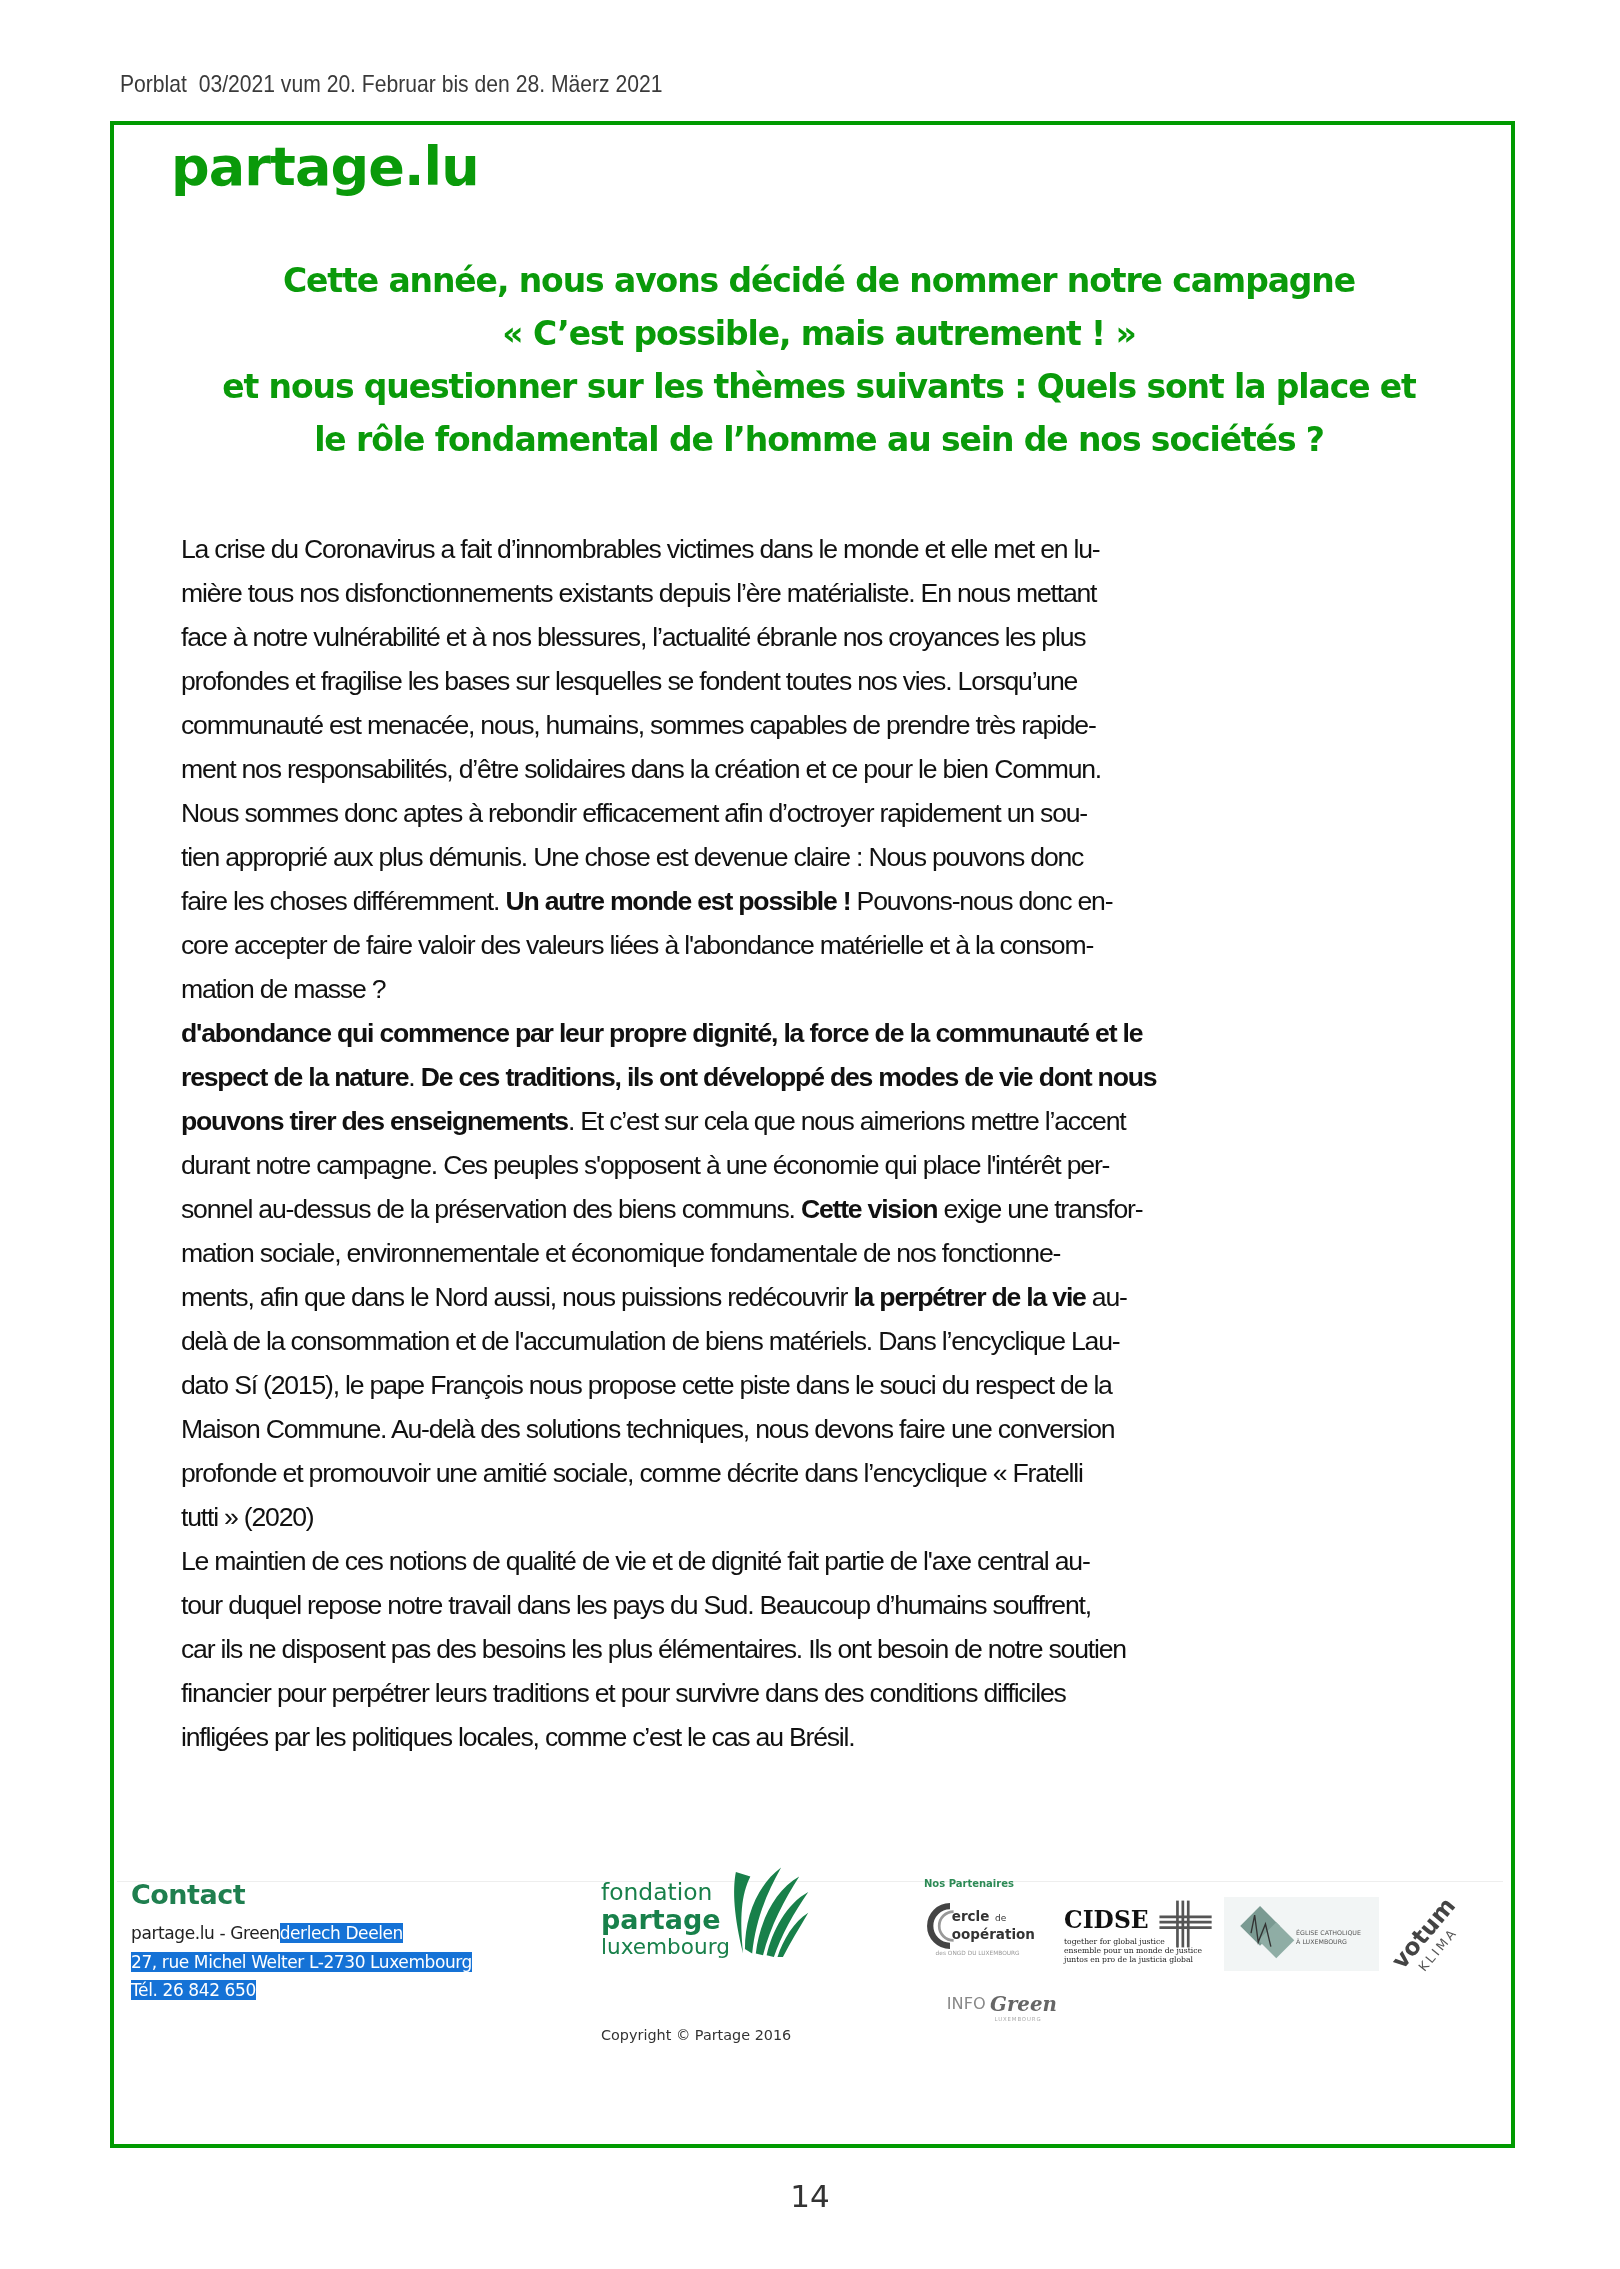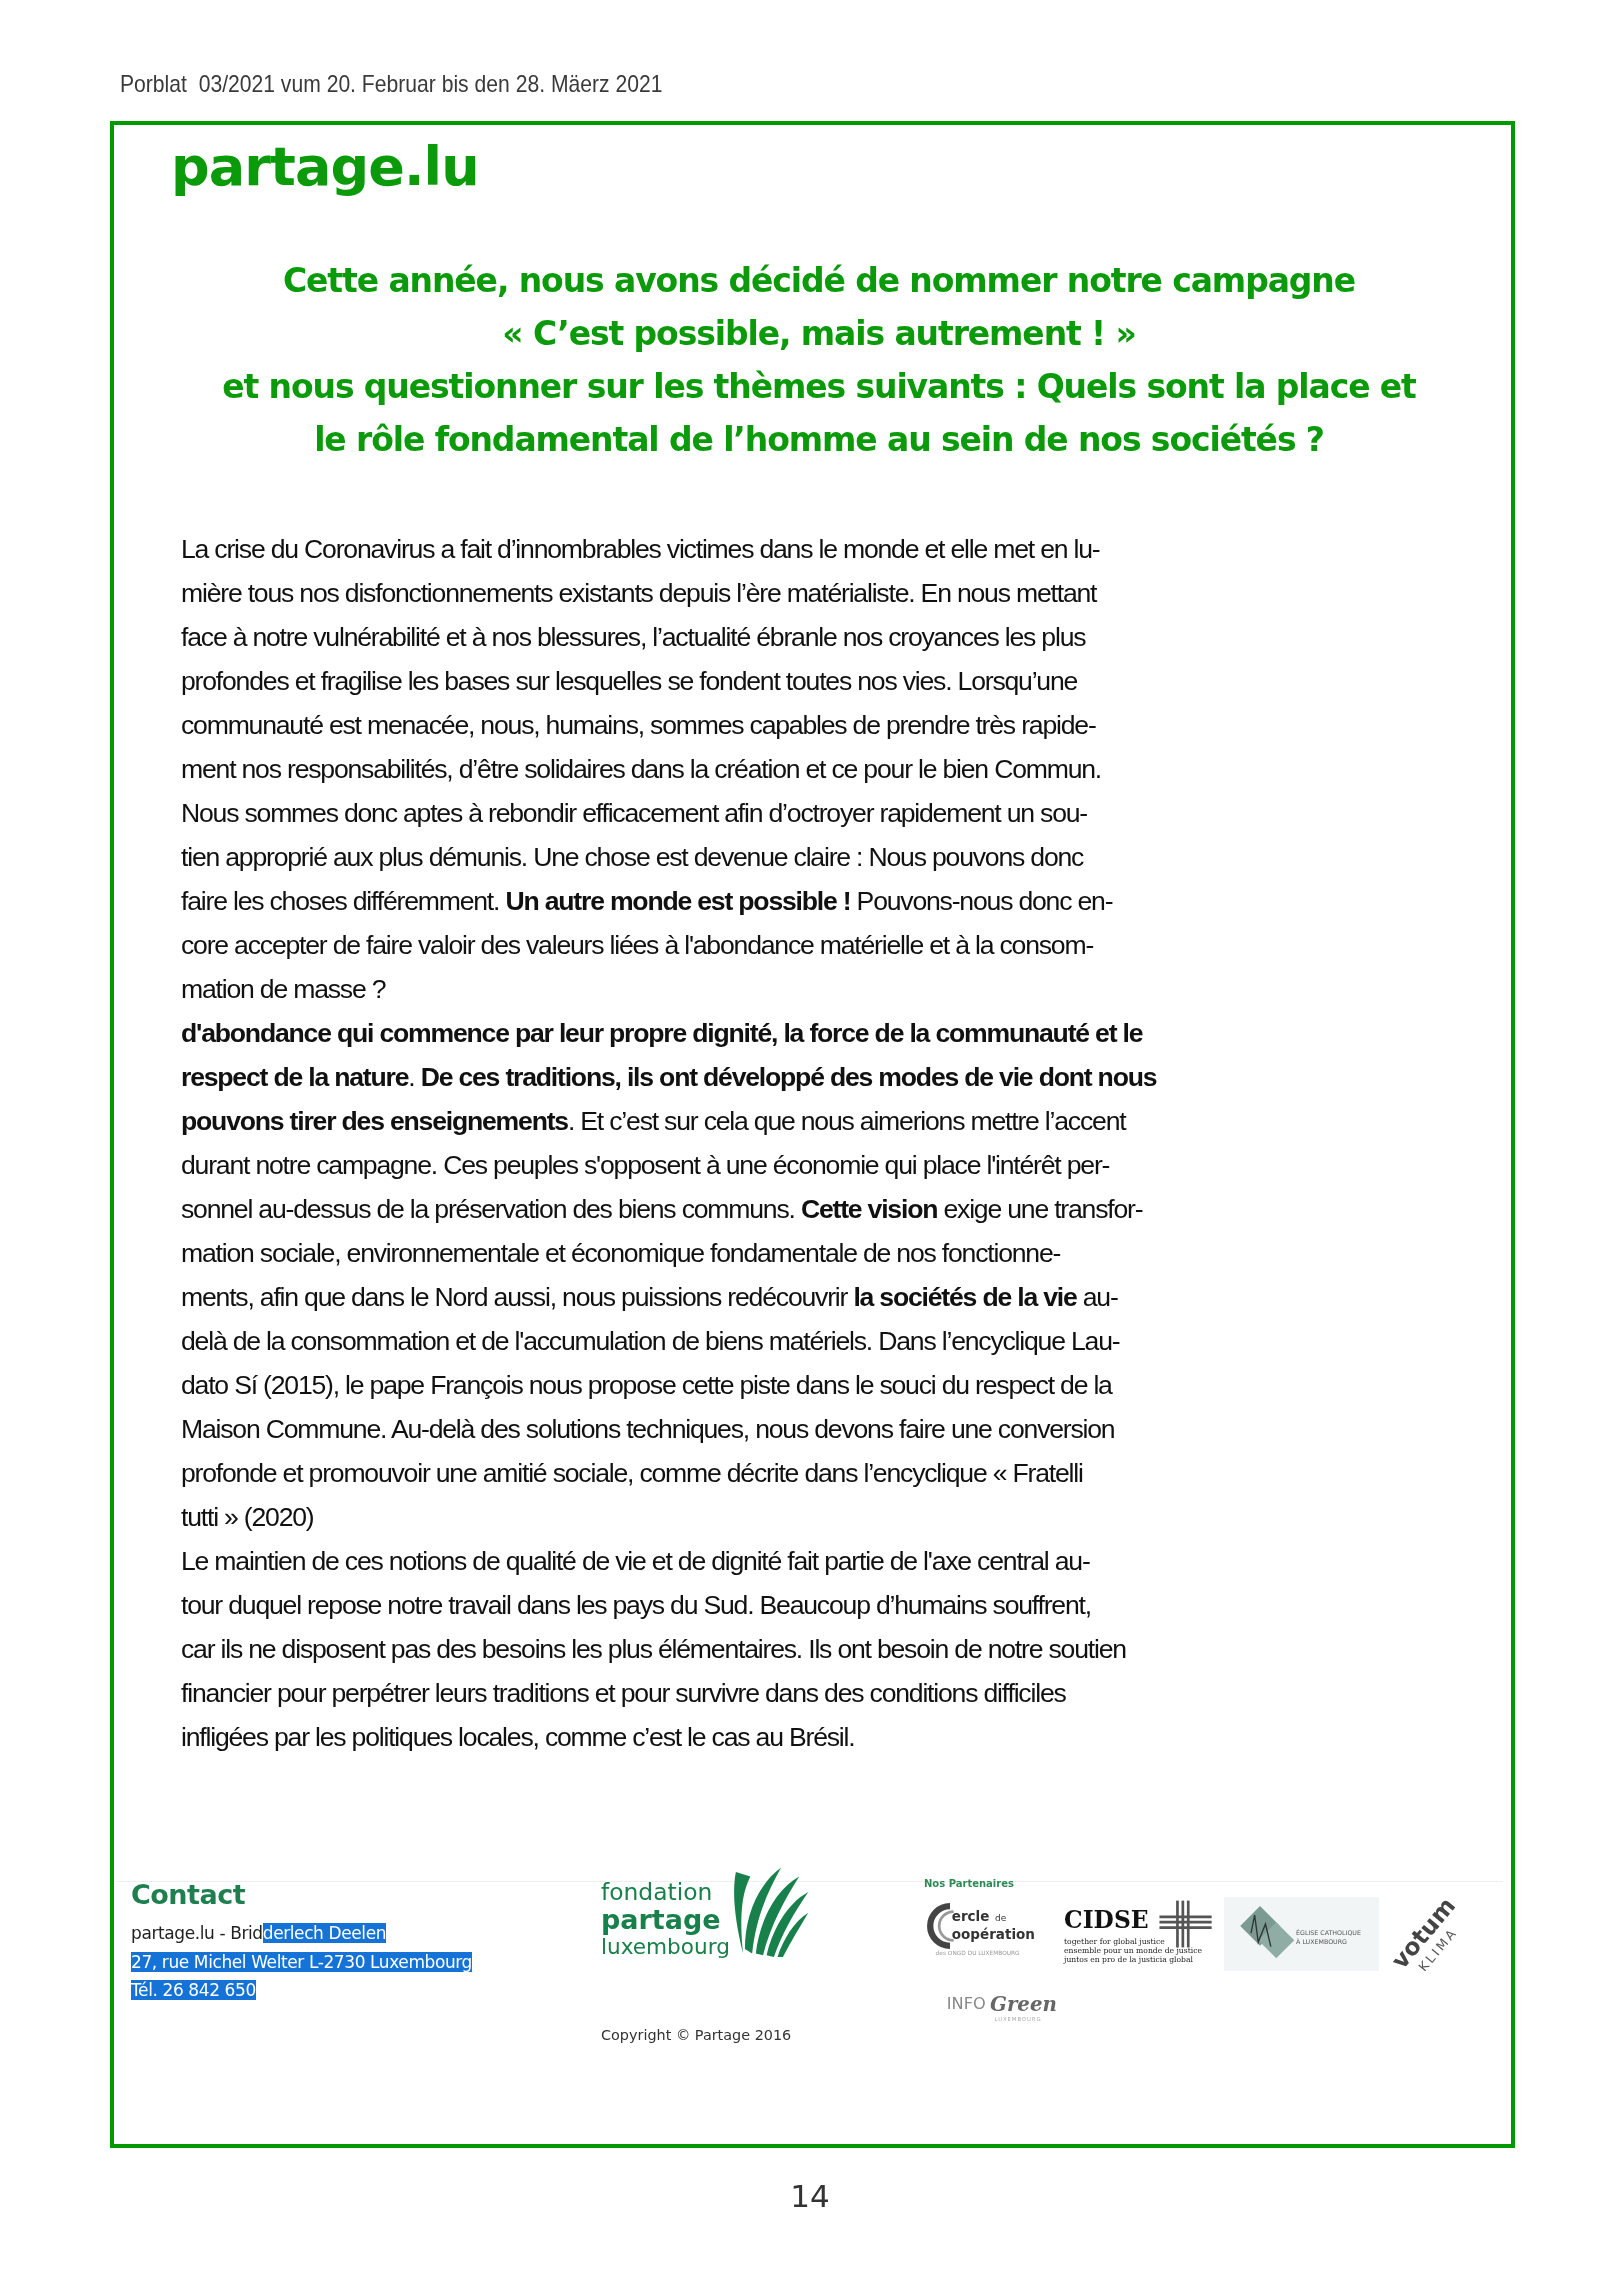--- a/index.html
+++ b/index.html
@@ -83,38 +83,38 @@
     <span class="ln"><span>tien approprié aux plus démunis. Une chose est devenue claire : Nous pouvons donc</span></span>
     <span class="ln"><span>faire les choses différemment. </span><b>Un autre monde est possible !</b><span> Pouvons-nous donc en-</span></span>
     <span class="ln"><span>core accepter de faire valoir des valeurs liées à l'abondance matérielle et à la consom-</span></span>
     <span class="ln"><span>mation de masse ?</span></span>
     <span class="ln"><b>d'abondance qui commence par leur propre dignité, la force de la communauté et le</b></span>
     <span class="ln"><b>respect de la nature</b><span>. </span><b>De ces traditions, ils ont développé des modes de vie dont nous</b></span>
     <span class="ln"><b>pouvons tirer des enseignements</b><span>. Et c’est sur cela que nous aimerions mettre l’accent</span></span>
     <span class="ln"><span>durant notre campagne. Ces peuples s'opposent à une économie qui place l'intérêt per-</span></span>
     <span class="ln"><span>sonnel au-dessus de la préservation des biens communs. </span><b>Cette vision</b><span> exige une transfor-</span></span>
     <span class="ln"><span>mation sociale, environnementale et économique fondamentale de nos fonctionne-</span></span>
-    <span class="ln"><span>ments, afin que dans le Nord aussi, nous puissions redécouvrir </span><b>la sociétés de la vie</b><span> au-</span></span>
+    <span class="ln"><span>ments, afin que dans le Nord aussi, nous puissions redécouvrir </span><b>la perpétrer de la vie</b><span> au-</span></span>
     <span class="ln"><span>delà de la consommation et de l'accumulation de biens matériels. Dans l’encyclique Lau-</span></span>
     <span class="ln"><span>dato Sí (2015), le pape François nous propose cette piste dans le souci du respect de la</span></span>
     <span class="ln"><span>Maison Commune. Au-delà des solutions techniques, nous devons faire une conversion</span></span>
     <span class="ln"><span>profonde et promouvoir une amitié sociale, comme décrite dans l’encyclique « Fratelli</span></span>
     <span class="ln"><span>tutti » (2020)</span></span>
     <span class="ln"><span>Le maintien de ces notions de qualité de vie et de dignité fait partie de l'axe central au-</span></span>
     <span class="ln"><span>tour duquel repose notre travail dans les pays du Sud. Beaucoup d’humains souffrent,</span></span>
     <span class="ln"><span>car ils ne disposent pas des besoins les plus élémentaires. Ils ont besoin de notre soutien</span></span>
     <span class="ln"><span>financier pour perpétrer leurs traditions et pour survivre dans des conditions difficiles</span></span>
     <span class="ln"><span>infligées par les politiques locales, comme c’est le cas au Brésil.</span></span>
   </div>
 
 <div class="footer-sep"></div>
 
 <div class="contact-title">Contact</div>
 <div class="contact-line" style="top:1921px;">
-  <span>partage.lu - Brid</span><span class="sel">derlech Deelen</span>
+  <span>partage.lu - Green</span><span class="sel">derlech Deelen</span>
 </div>
 <div class="contact-line" style="top:1950px;">
   <span class="sel">27, rue Michel Welter L-2730 Luxembourg</span>
 </div>
 <div class="contact-line" style="top:1978px;">
   <span class="sel">Tél. 26 842 650</span>
 </div>
 
 <div class="fondation">
   <div class="f1">fondation</div>

